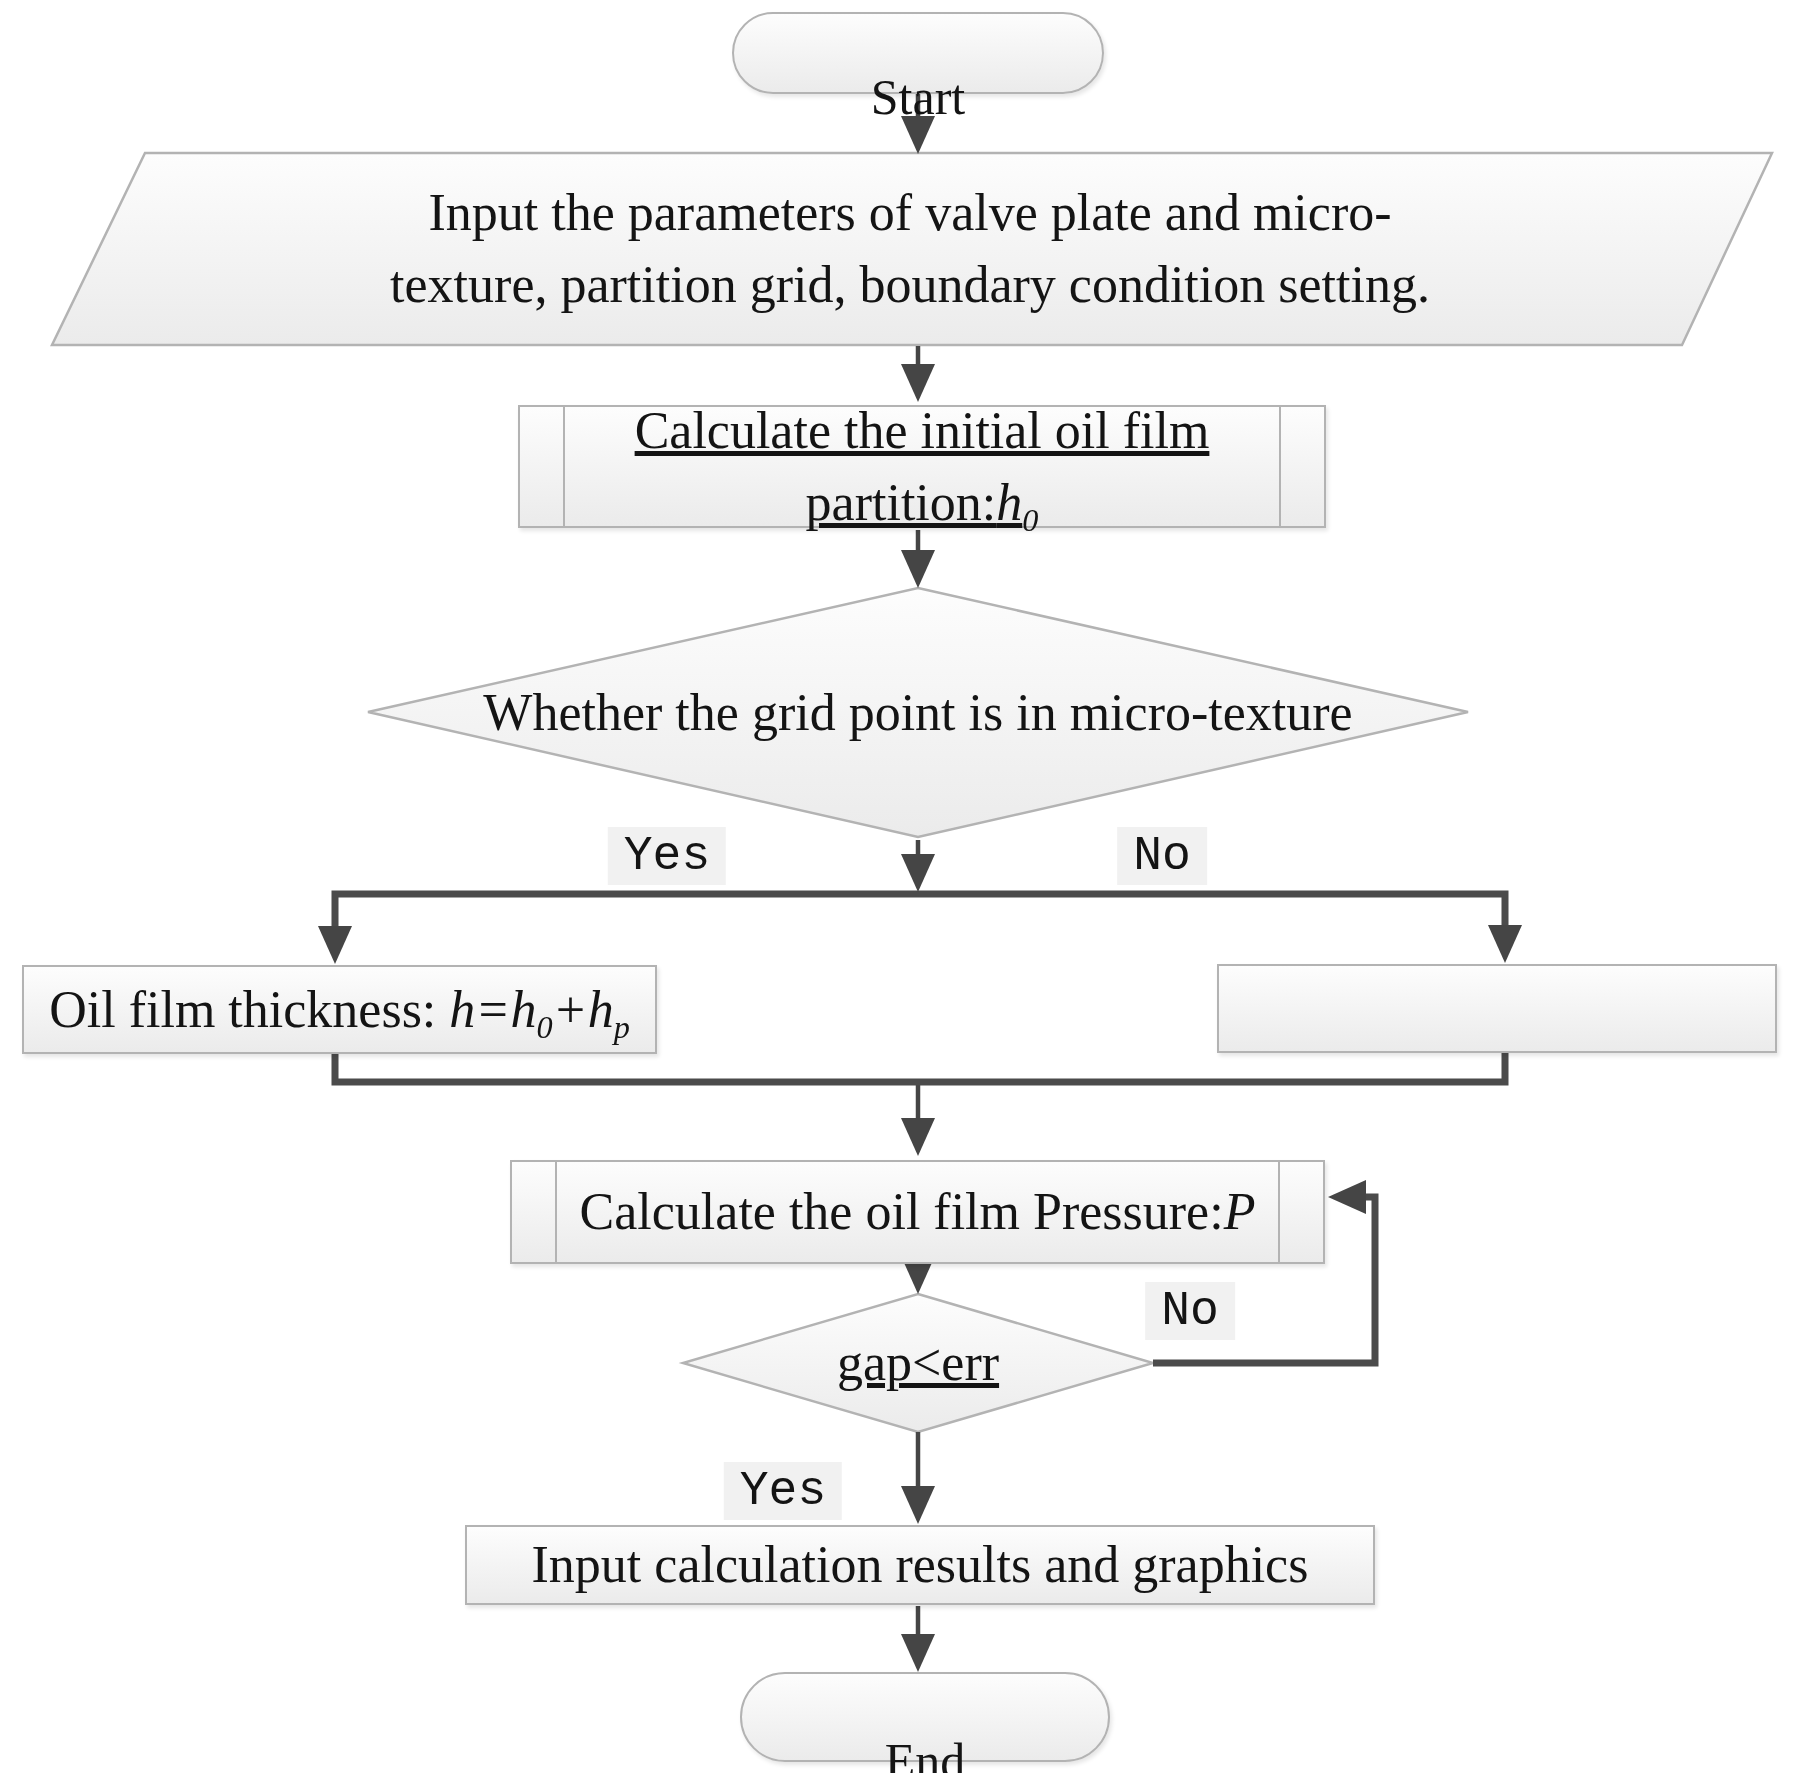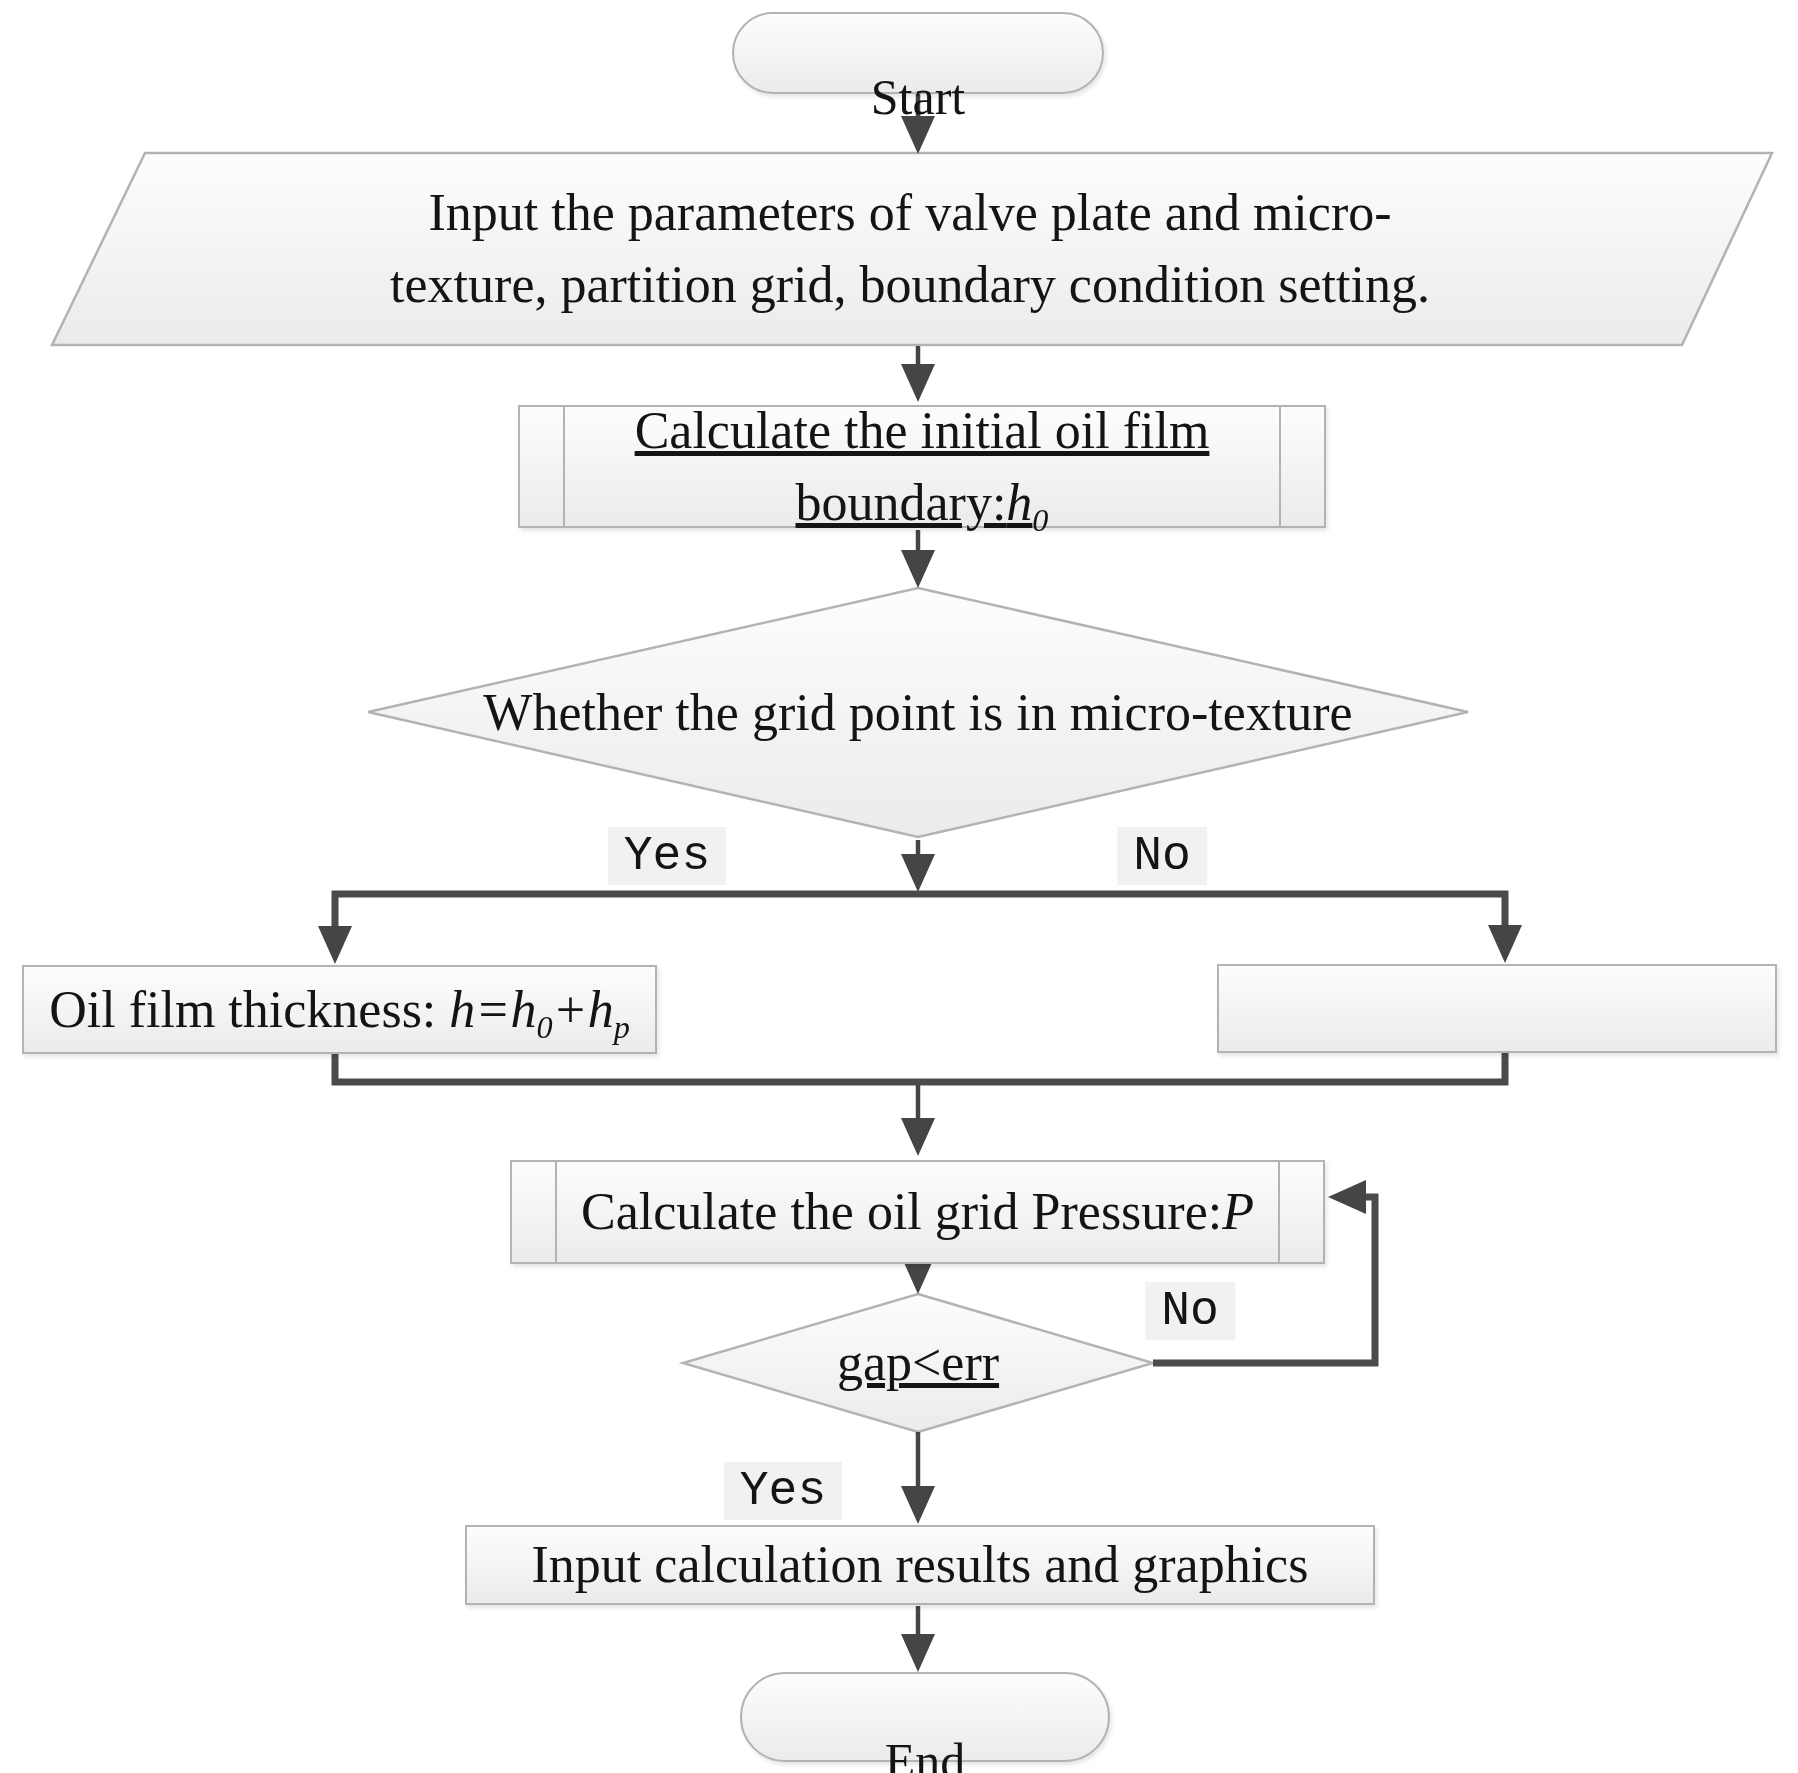--- a/index.html
+++ b/index.html
@@ -92,21 +92,21 @@
     <span class="row">Input the parameters of valve plate and micro-</span>
     <span class="row">texture, partition grid, boundary condition setting.</span>
   </div>
 
   <div class="box" style="left:518px; top:405px; width:808px; height:123px;">
     <div class="bar" style="left:43px;"></div>
     <div class="bar" style="right:43px;"></div>
   </div>
   <div class="txt" style="left:518px; top:405px; width:808px; height:123px;text-decoration:underline;">
     <span class="row">Calculate the initial oil film</span>
-    <span class="row"><span>boundary:</span><span class="it">h</span><sub class="it">0</sub></span>
+    <span class="row"><span>partition:</span><span class="it">h</span><sub class="it">0</sub></span>
   </div>
 
   <div class="txt" style="left:368px; top:588px; width:1100px; height:249px;">
     <span class="row">Whether the grid point is in micro-texture</span>
   </div>
 
   <span class="edge-label" style="left:667px; top:856px;">Yes</span>
   <span class="edge-label" style="left:1162px; top:856px;">No</span>
 
   <div class="box" style="left:22px; top:965px; width:635px; height:89px;"></div>
@@ -114,21 +114,21 @@
     <span class="row"><span>Oil film thickness: </span><span class="it">h</span><span class="it">=</span><span class="it">h</span><sub class="it">0</sub><span class="it">+</span><span class="it">h</span><sub class="it">p</sub></span>
   </div>
 
   <div class="box" style="left:1217px; top:964px; width:560px; height:89px;"></div>
 
   <div class="box" style="left:510px; top:1160px; width:815px; height:104px;">
     <div class="bar" style="left:43px;"></div>
     <div class="bar" style="right:43px;"></div>
   </div>
   <div class="txt" style="left:510px; top:1160px; width:815px; height:104px;">
-    <span class="row"><span>Calculate the oil grid Pressure:</span><span class="it">P</span></span>
+    <span class="row"><span>Calculate the oil film Pressure:</span><span class="it">P</span></span>
   </div>
 
   <div class="txt" style="left:683px; top:1294px; width:470px; height:138px;text-decoration:underline;">
     <span class="row">gap&lt;err</span>
   </div>
 
   <span class="edge-label" style="left:1190px; top:1311px;">No</span>
   <span class="edge-label" style="left:783px; top:1491px;">Yes</span>
 
   <div class="box" style="left:465px; top:1525px; width:910px; height:80px;"></div>

